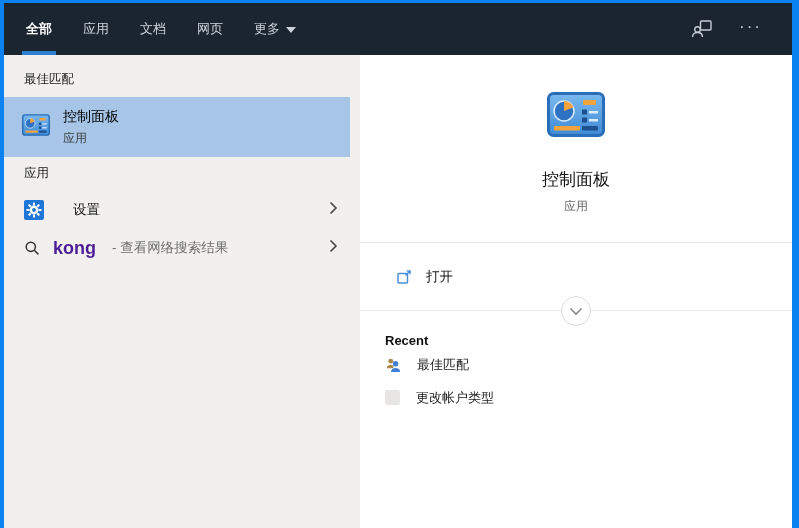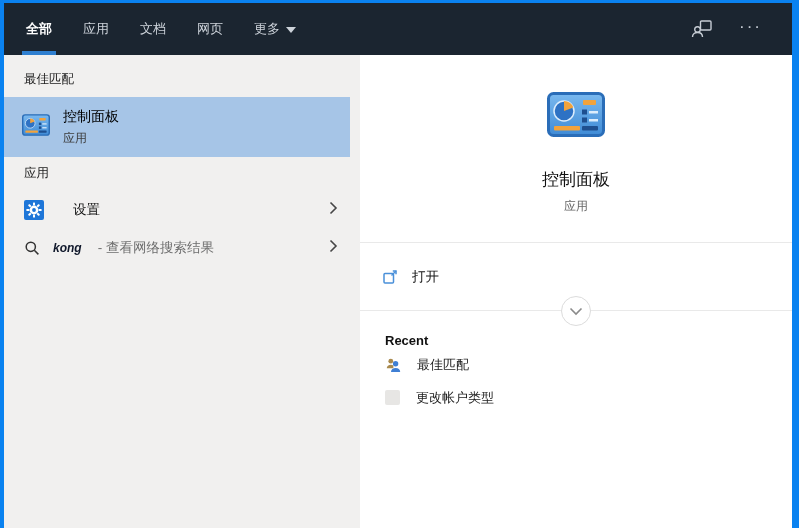--- a/index.html
+++ b/index.html
@@ -38,30 +38,30 @@
     margin-right:10px; padding-left:18px; cursor:default;
   }
   .result-text{ margin-left:13px; }
   .result-title{ font-size:14px; color:#000; }
   .result-sub{ font-size:12px; color:#3c3c3c; margin-top:4px; }
   .row-item{
     display:flex; align-items:center; height:38px; padding-left:20px; padding-right:22px; cursor:default;
   }
   .row-item .row-label{ font-size:13.5px; color:#111; margin-left:29px; }
   .row-item .spacer{ flex:1; }
-  .query{ font-weight:bold; color:#0f172a; font-size:12px; margin-left:13px;font-style:italic; }
+  .query{ font-weight:bold; color:#4c1d95; font-size:18px; margin-left:13px; }
   .query-desc{ font-size:13.5px; color:#6e6e6e; margin-left:16px; }
   .gear-box{ width:20px; height:20px; flex:0 0 auto; }
   
   .right-panel{ flex:1; background:#ffffff; display:flex; flex-direction:column; }
   .preview-top{ height:187px; text-align:center; padding-top:37px; }
   .preview-title{ font-size:17px; color:#111; margin-top:27px; }
   .preview-sub{ font-size:12px; color:#666; margin-top:7px; }
   .divider{ border-top:1px solid #e9e9e9; }
-  .action-row{ height:67px; display:flex; align-items:center; padding-left:22px; cursor:default; }
+  .action-row{ height:67px; display:flex; align-items:center; padding-left:36px; cursor:default; }
   .action-label{ font-size:13.5px; color:#111; margin-left:14px; }
   .expander-divider{ position:relative; border-top:1px solid #e9e9e9; }
   .expander-circle{
     position:absolute; top:-15px; left:50%; transform:translateX(-50%);
     width:30px; height:30px; border-radius:50%; background:#fff; border:1px solid #dcdcdc;
     display:flex; align-items:center; justify-content:center; cursor:default;
   }
   .recent-section{ padding:22px 0 0 25px; }
   .recent-header{ font-size:13px; font-weight:bold; color:#111; }
   .recent-row{ display:flex; align-items:center; height:33px; cursor:default; }

